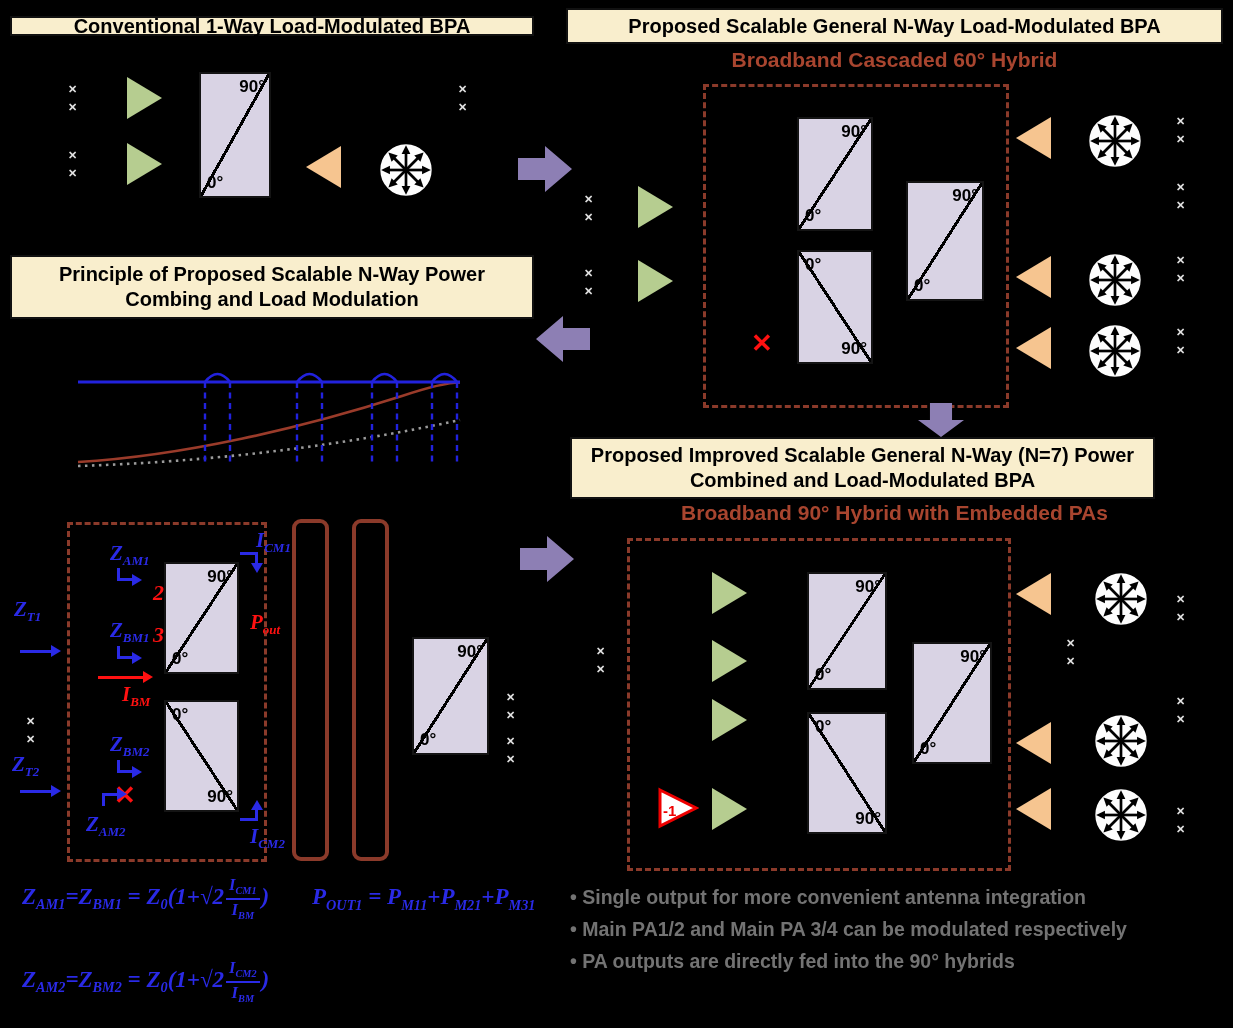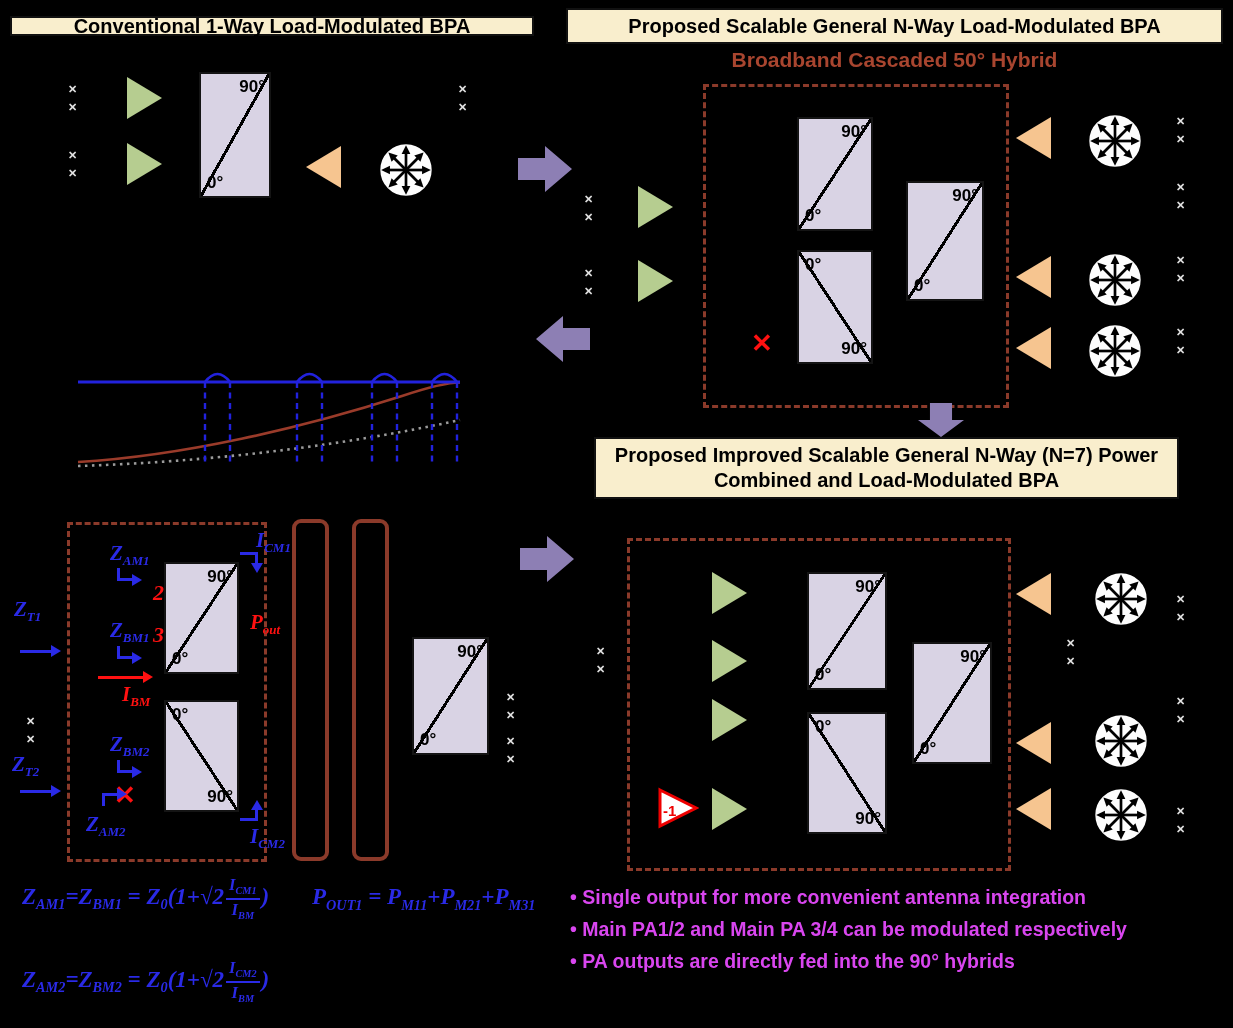--- a/index.html
+++ b/index.html
@@ -7,21 +7,21 @@
   #canvas{position:relative;width:1233px;height:1028px;background:#000;overflow:hidden;
           font-family:"Liberation Sans",sans-serif}
 
   
   .tbox{position:absolute;background:#f9eecd;border:2px solid #111;color:#000;
         font:bold 20px/1.25 "Liberation Sans",sans-serif;text-align:center;
         display:flex;flex-direction:column;justify-content:center}
 
   
   .sub{position:absolute;color:#a8452f;font:bold 21px "Liberation Sans",sans-serif;text-align:center}
-  .bullets{position:absolute;color:#d946ef;font:bold 19.5px "Liberation Sans",sans-serif}
+  .bullets{position:absolute;color:#737373;font:bold 19.5px "Liberation Sans",sans-serif}
   .bullets div{margin-bottom:9px;white-space:pre}
 
   
   .dbox{position:absolute;border:3px dashed #8b3a2a}
 
   
   .hybrid{position:absolute;background-color:#d9d3e4;border:2px solid #141414}
   .diag-down{background-image:linear-gradient(to bottom right,transparent calc(50% - 1.5px),#000 calc(50% - 1.5px),#000 calc(50% + 1.5px),transparent calc(50% + 1.5px))}
   .diag-up{background-image:linear-gradient(to top right,transparent calc(50% - 1.5px),#000 calc(50% - 1.5px),#000 calc(50% + 1.5px),transparent calc(50% + 1.5px))}
   .hybrid span{position:absolute;font:600 17px "Liberation Sans",sans-serif;color:#000}
@@ -141,21 +141,21 @@
   <div class="tri o-l" style="left:306px;top:146px"></div>
   <svg class="ant" style="left:377px;top:141px" viewBox="0 0 56 56">
       <use href="#antsym"></use>
     </svg>
 
   <div class="parr pr" style="left:518px;top:146px;width:54px;height:46px"></div>
 
   <div class="tbox" style="left:566px;top:8px;width:657px;height:36px">
     <span>Proposed Scalable General N-Way Load-Modulated BPA</span>
   </div>
-  <div class="sub" style="left:566px;top:48px;width:657px">Broadband Cascaded 50° Hybrid</div>
+  <div class="sub" style="left:566px;top:48px;width:657px">Broadband Cascaded 60° Hybrid</div>
 
   <div class="dbox" style="left:703px;top:84px;width:306px;height:324px"></div>
 
   <div class="xpair" style="left:584px;top:194px">
       <span>✕</span>
       <span>✕</span>
     </div>
   <div class="xpair" style="left:584px;top:268px">
       <span>✕</span>
       <span>✕</span>
@@ -206,20 +206,24 @@
       <span>✕</span>
     </div>
   <div class="xpair" style="left:1176px;top:327px">
       <span>✕</span>
       <span>✕</span>
     </div>
 
   <div class="parr pl" style="left:536px;top:316px;width:54px;height:46px"></div>
   <div class="parr pd" style="left:918px;top:403px;width:46px;height:34px"></div>
 
+  <div class="tbox" style="left:10px;top:255px;width:524px;height:64px">
+    <span>Principle of Proposed Scalable N-Way Power</span>
+    <span>Combing and Load Modulation</span>
+  </div>
 
   <svg class="pgraph" style="left:72px;top:368px" width="396" height="106" viewBox="0 0 396 106">
     <path d="M6,98 C130,94 260,80 388,52" fill="none" stroke="#9a9a9a" stroke-width="2.6" stroke-dasharray="2.5,4.5"></path>
     <path d="M6,94 C110,88 230,60 330,28 C360,18 378,14.5 388,14.5" fill="none" stroke="#9a3b2a" stroke-width="2.6"></path>
     <line x1="6" y1="14" x2="388" y2="14" stroke="#2222dd" stroke-width="3"></line>
     <g stroke="#2222dd" stroke-width="2.4" stroke-dasharray="6,4.5">
       <line x1="133" y1="14" x2="133" y2="98"></line>
         <line x1="158" y1="14" x2="158" y2="98"></line>
       <line x1="225" y1="14" x2="225" y2="98"></line>
         <line x1="250" y1="14" x2="250" y2="98"></line>
@@ -300,24 +304,25 @@
       <span>✕</span>
       <span>✕</span>
     </div>
 
   <span class="eq" style="left:22px;top:876px"><span>Z</span><sub>AM1</sub><span>=</span><span>Z</span><sub>BM1</sub><span> = Z</span><sub>0</sub><span>(1+</span><span>√2</span><span class="frac"><span class="fnum"><span>I</span><sub>CM1</sub></span><span class="fden"><span>I</span><sub>BM</sub></span></span><span>)</span></span>
   <span class="eq" style="left:22px;top:959px"><span>Z</span><sub>AM2</sub><span>=</span><span>Z</span><sub>BM2</sub><span> = Z</span><sub>0</sub><span>(1+</span><span>√2</span><span class="frac"><span class="fnum"><span>I</span><sub>CM2</sub></span><span class="fden"><span>I</span><sub>BM</sub></span></span><span>)</span></span>
   <span class="eq" style="left:312px;top:884px"><span>P</span><sub>OUT1</sub><span> = P</span><sub>M11</sub><span>+P</span><sub>M21</sub><span>+P</span><sub>M31</sub></span>
 
   <div class="parr pr" style="left:520px;top:536px;width:54px;height:46px"></div>
 
-  <div class="tbox" style="left:594px;top:437px;width:585px;height:62px">
+  <div class="tbox" style="left:570px;top:437px;width:585px;height:62px">
     <span>Proposed Improved Scalable General N-Way (N=7) Power</span>
     <span>Combined and Load-Modulated BPA</span>
   </div>
+  <div class="sub" style="left:566px;top:501px;width:657px">Broadband 90° Hybrid with Embedded PAs</div>
 
   <div class="dbox" style="left:627px;top:538px;width:384px;height:333px"></div>
 
   <div class="xpair" style="left:596px;top:646px">
       <span>✕</span>
       <span>✕</span>
     </div>
 
   <div class="tri g-r" style="left:712px;top:572px"></div>
   <div class="tri g-r" style="left:712px;top:640px"></div>

